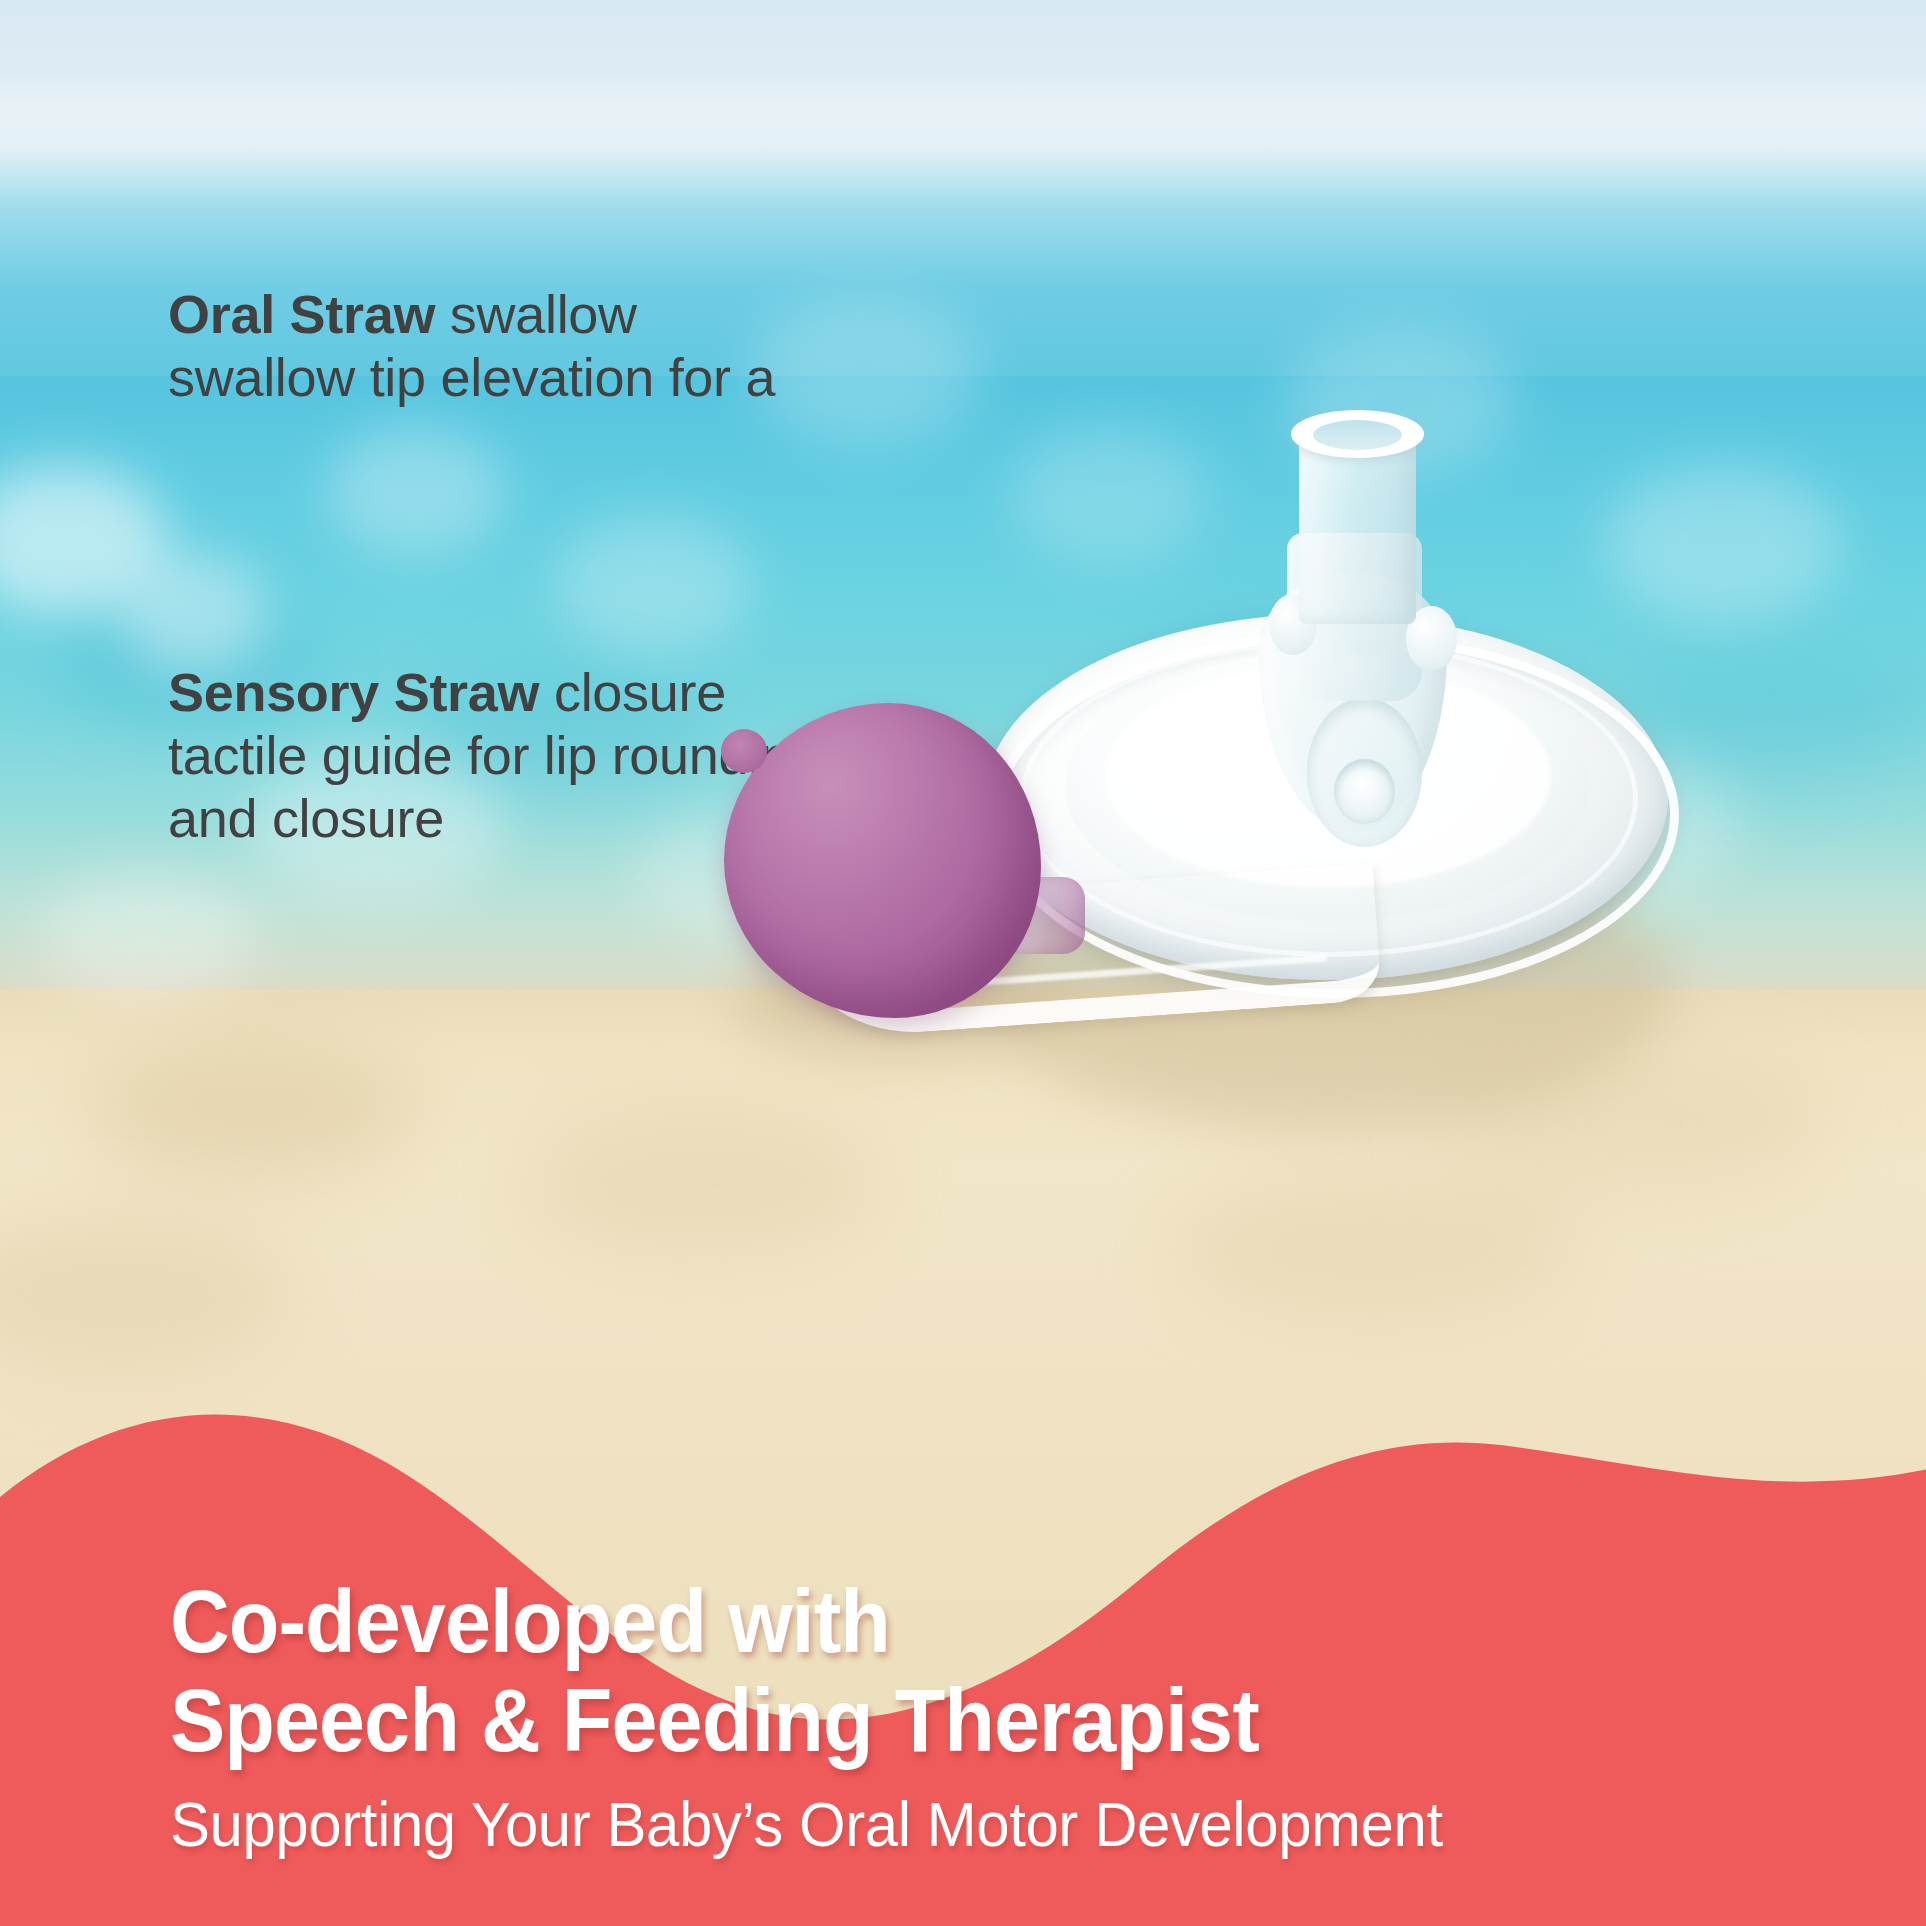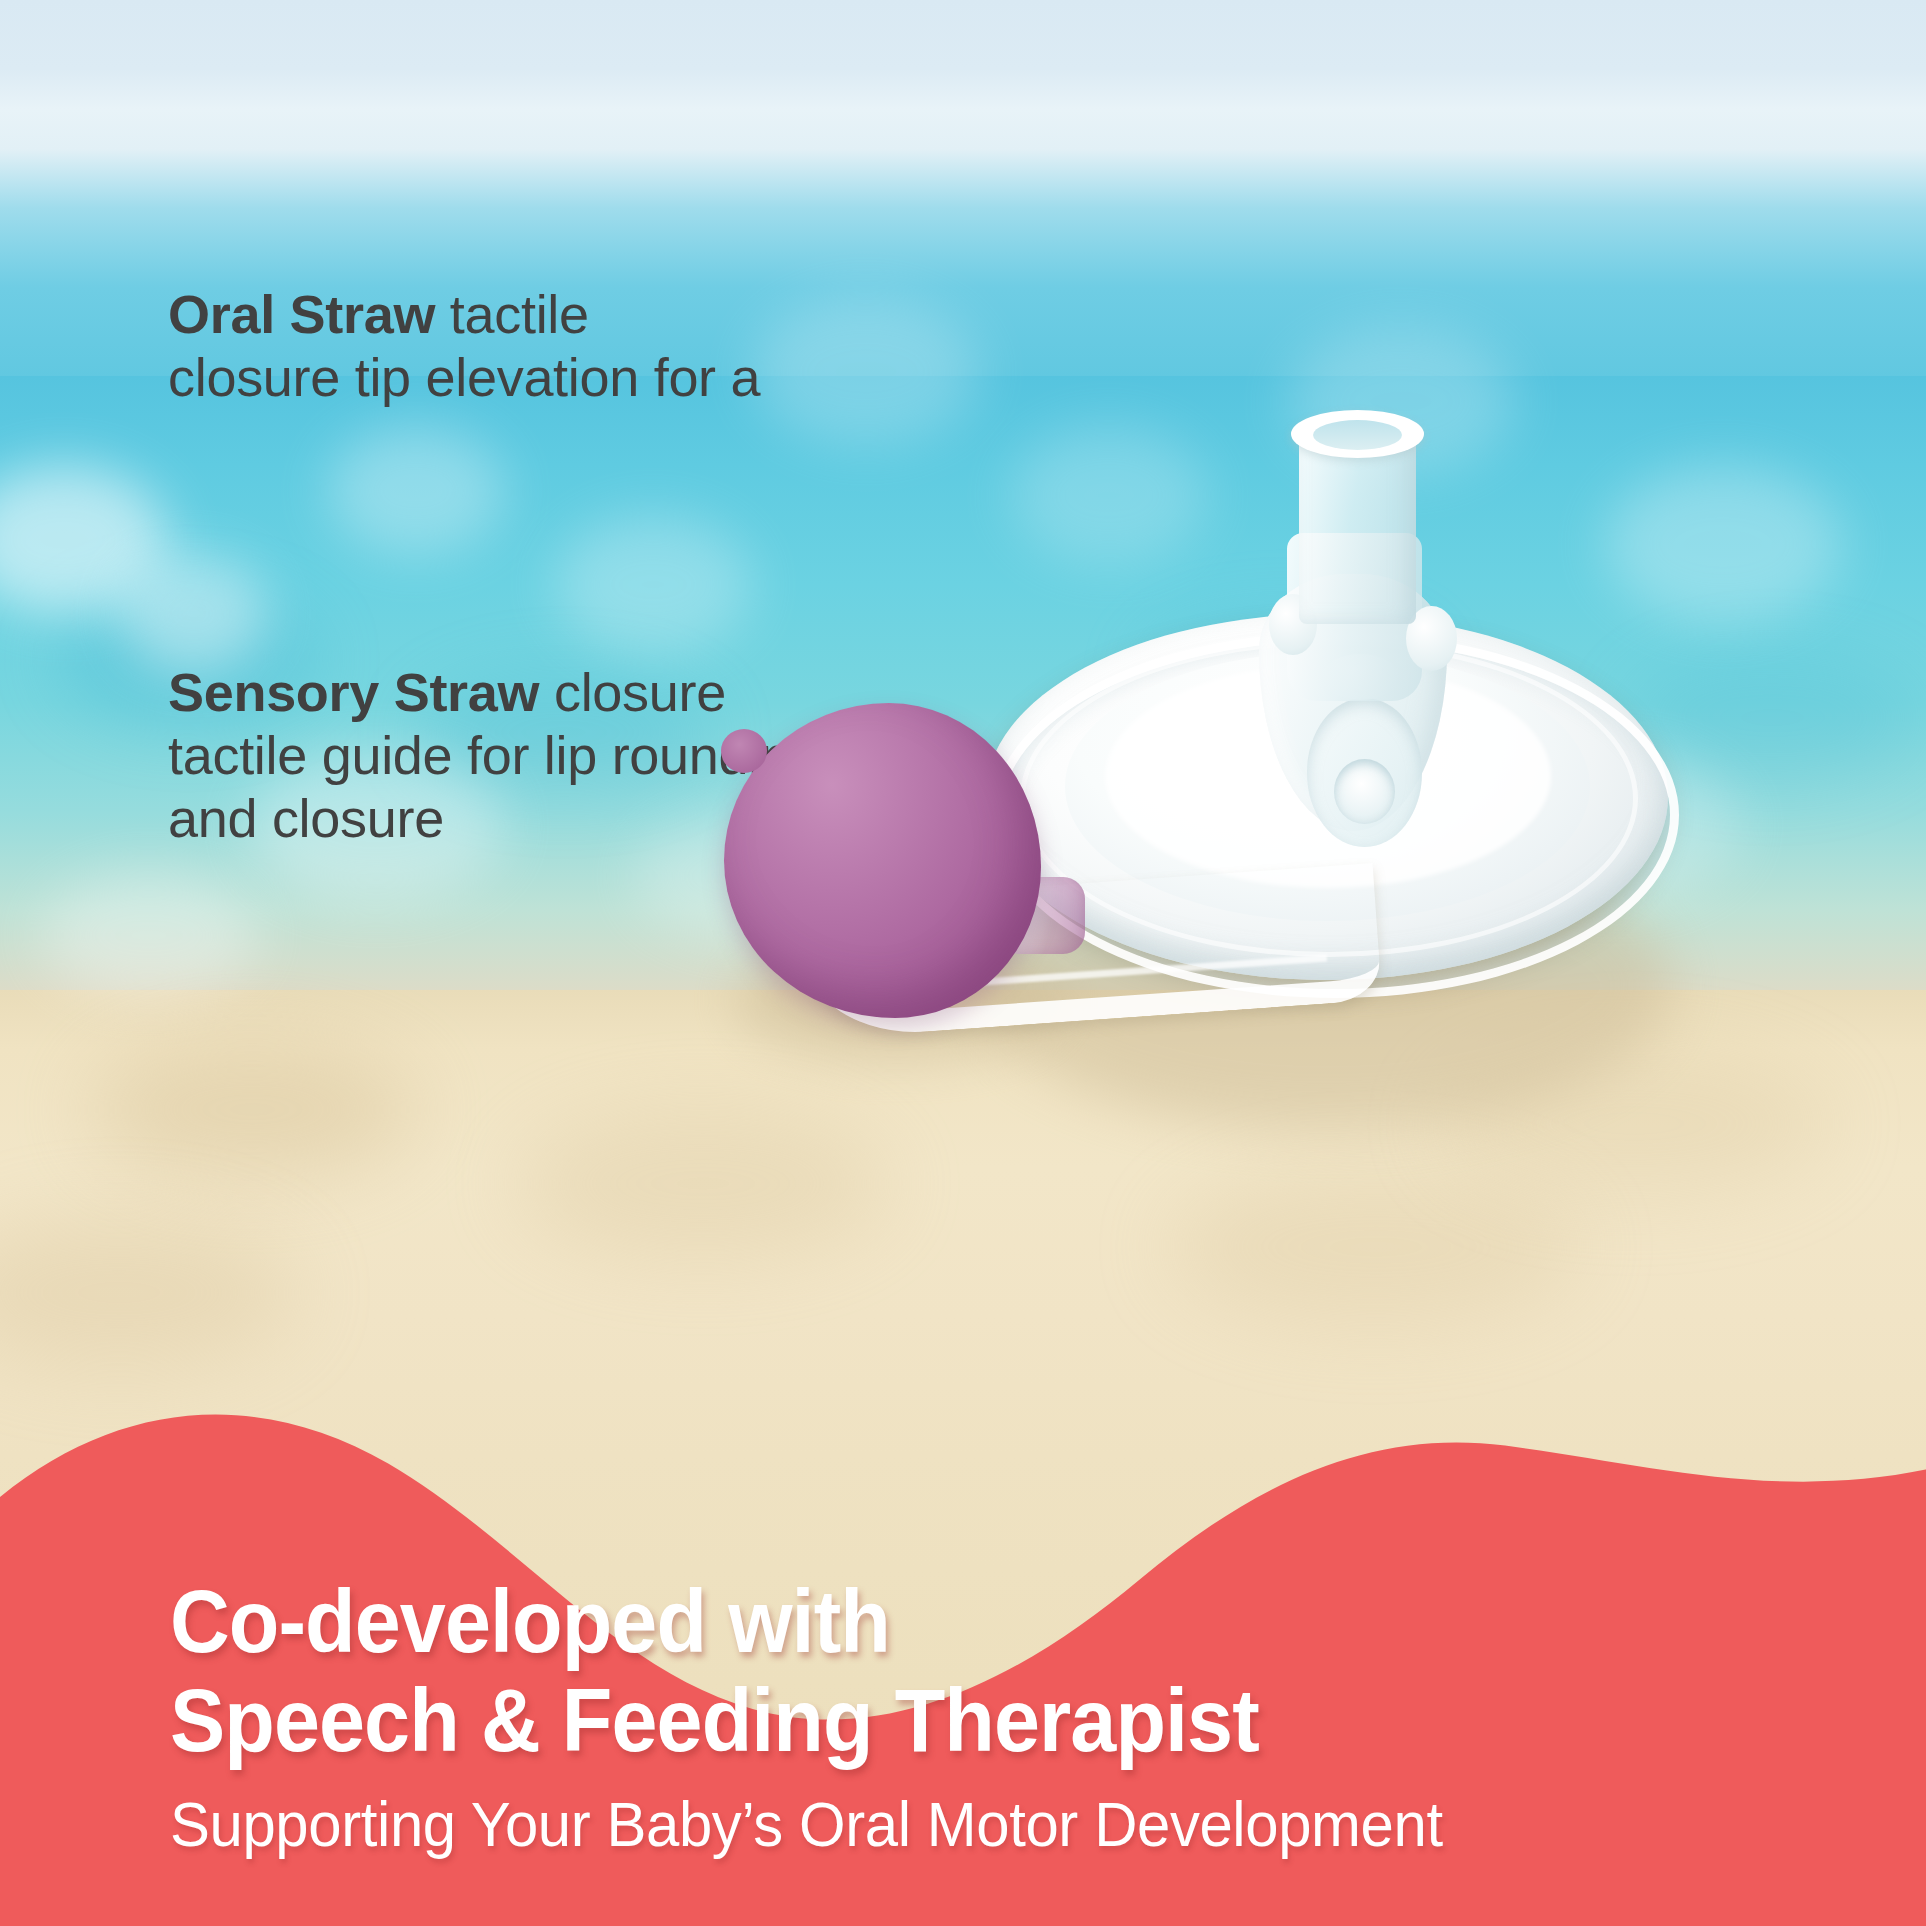--- a/index.html
+++ b/index.html
@@ -176,22 +176,22 @@
   <div class="bokeh b10"></div>
   <div class="bokeh b11"></div>
   <div class="bokeh b12"></div>
   <div class="sand-mottle s1"></div>
   <div class="sand-mottle s2"></div>
   <div class="sand-mottle s3"></div>
   <div class="sand-mottle s4"></div>
   <div class="sand-mottle s5"></div>
 
   <div class="feature" id="feat-0">
-    <div class="line"><span class="hl">Oral Straw</span> <span>tactile</span></div>
-    <div class="line">closure tip elevation for a</div>
+    <div class="line"><span class="hl">Oral Straw</span> <span>swallow</span></div>
+    <div class="line">swallow tip elevation for a</div>
   </div>
 
   <div class="feature" id="feat-1">
     <div class="line"><span class="hl">Sensory Straw</span> <span>closure</span></div>
     <div class="line">tactile guide for lip rounding</div>
     <div class="line">and closure</div>
   </div>
 
 
   <div id="product">

